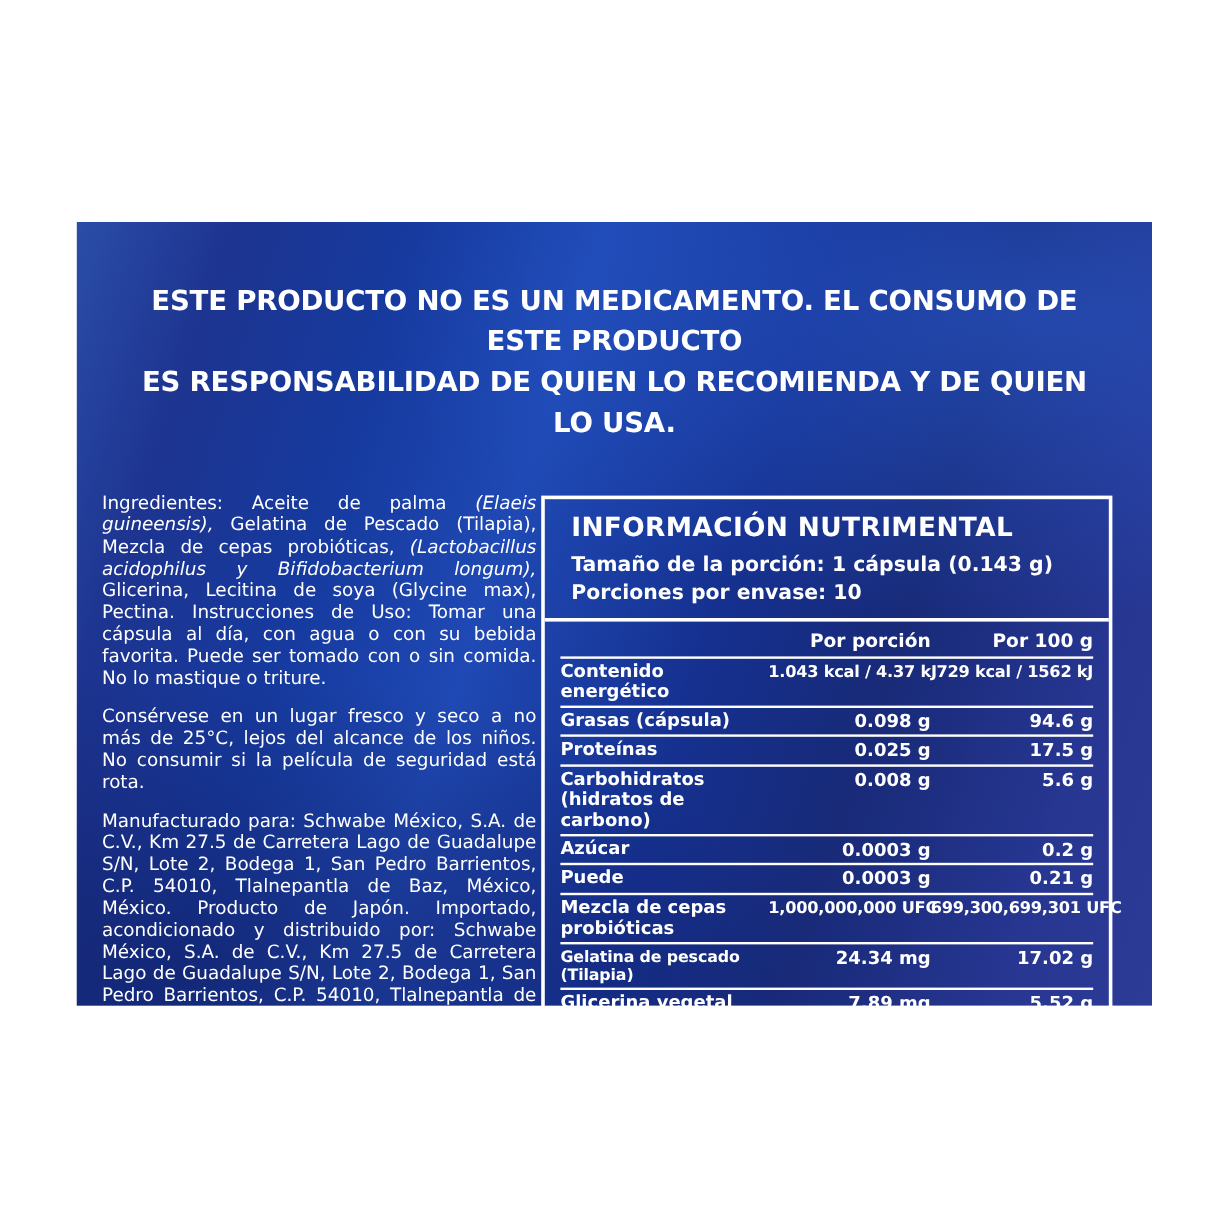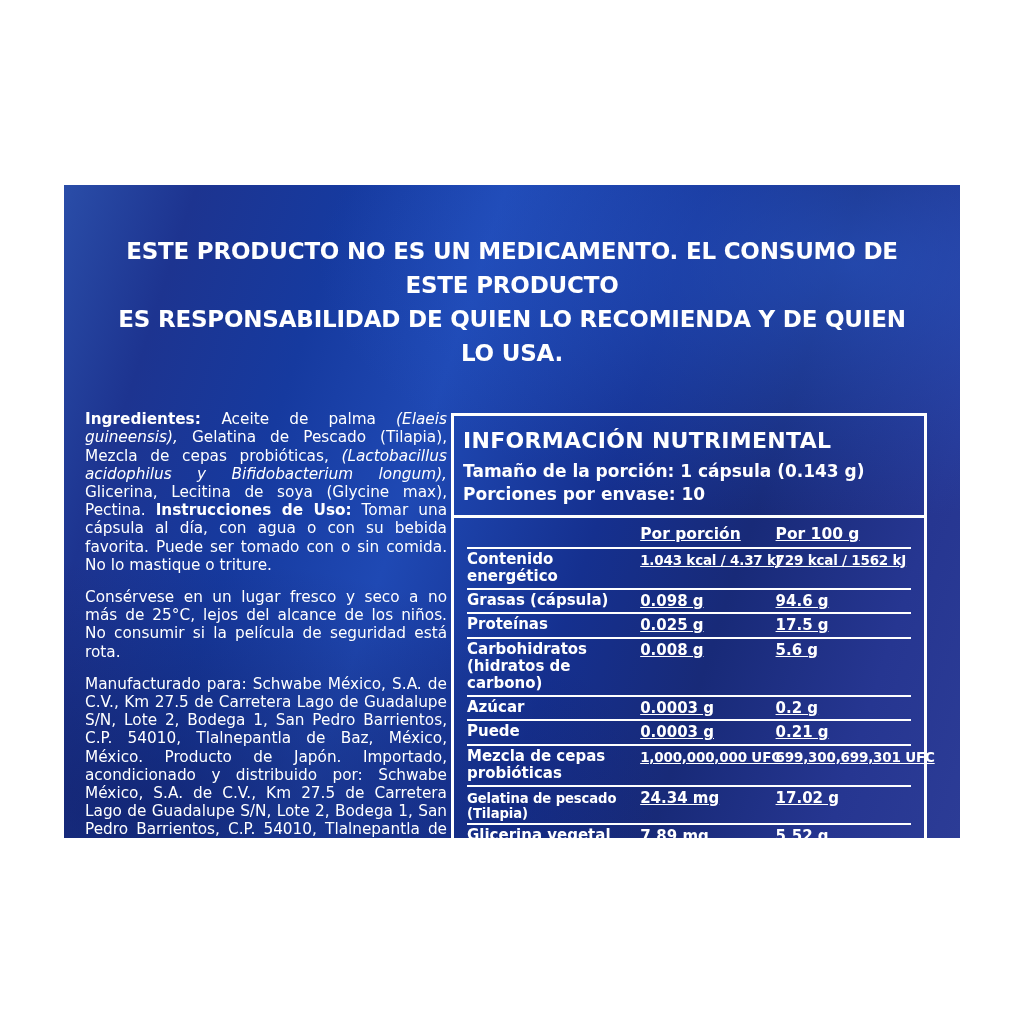--- a/index.html
+++ b/index.html
@@ -27,38 +27,38 @@
   }
 
   .content{display:flex;align-items:flex-start;margin-top:40px;}
 
   .left-col{
     width:362px;margin-left:21px;
     font-size:15.3px;line-height:1.19;
     text-align:justify;
   }
   .left-col p{margin:0 0 14px;}
-  .left-col .b{font-weight:bold;}
+  .left-col .b{font-weight:normal;}
   .left-col .i{font-style:italic;}
   .trademark{margin-top:20px;text-align:left;font-size:15.3px;}
 
   .table-box{
     margin-left:auto;margin-right:33px;margin-top:3px;
     width:476px;
     border:3px solid #ffffff;
   }
-  .tbl-header{padding:12px 16px 10px 9px;border-bottom:3px solid #ffffff;}
+  .tbl-header{padding:12px 16px 10px 22px;border-bottom:3px solid #ffffff;}
   .tbl-title{font-size:22px;font-weight:bold;letter-spacing:0.3px;}
   .tbl-sub{font-size:17px;font-weight:bold;line-height:1.32;}
   .tbl-sub.first{margin-top:7px;}
 
   .tbl-body{padding:4px 13px 7px;}
   .colheads{display:flex;font-weight:bold;font-size:15.5px;border-bottom:2px solid #ffffff;padding:3px 0 4px;}
   .c-label{width:39%;padding-right:4px;}
-  .c-val{width:30.5%;text-align:left;text-decoration:underline;}
+  .c-val{width:30.5%;text-align:right;}
 
   .trow{
     display:flex;align-items:flex-start;
     border-bottom:2px solid #ffffff;
     padding:2px 0 2.5px;
     font-weight:bold;font-size:15px;line-height:1.14;
   }
   .trow .c-val{white-space:nowrap;margin-top:1px;}
   .trow .c-val.tight{font-size:13.5px;letter-spacing:-0.2px;margin-top:2px;}
   .c-label.tight-label{font-size:13.2px;letter-spacing:-0.1px;margin-top:2px;}

